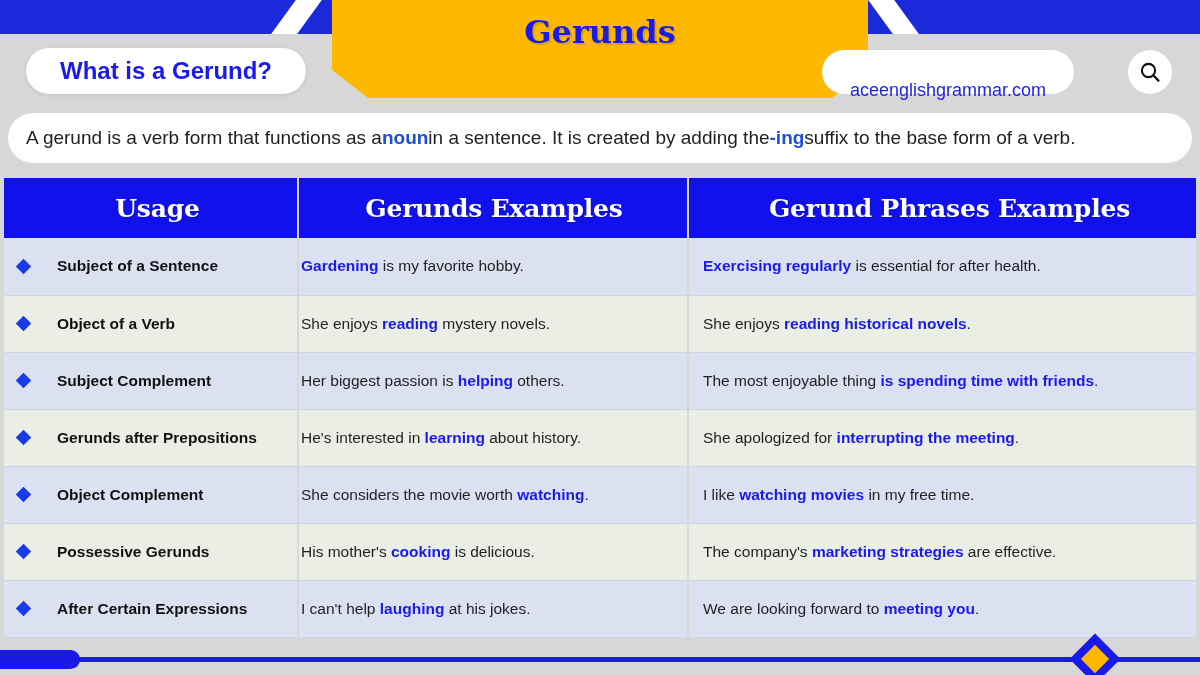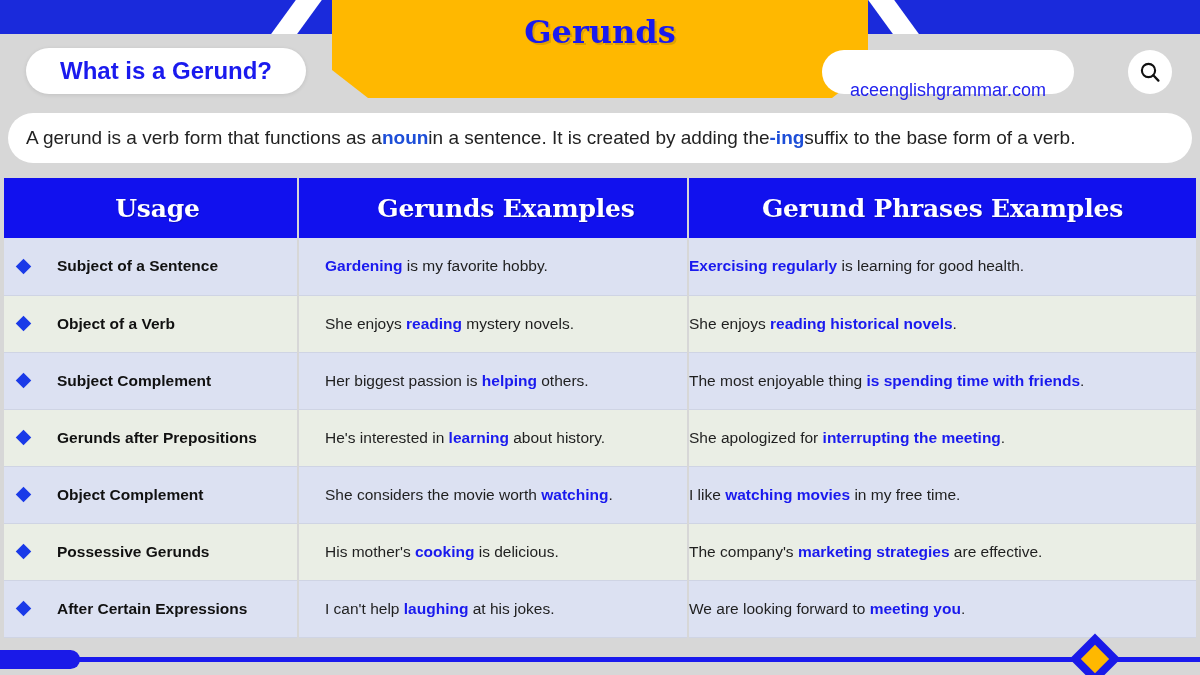--- a/index.html
+++ b/index.html
@@ -99,22 +99,22 @@
     border-right: 2px solid #d7d7d7;
     border-bottom: 1px solid #cfd4e4;
     vertical-align: middle;
     font-size: 15.5px; color: #1f1f1f;
   }
   .table td:last-child { border-right: none; }
   .table tbody tr:nth-child(odd)  { background: #dce1f2; }
   .table tbody tr:nth-child(even) { background: #eaeee5; }
 
   .col-usage { width: 294px; padding-left: 14px; }
-  .col-ger   { width: 390px; padding-left: 26px; }
-  .col-phr   { width: 508px; padding-left: 0; }
+  .col-ger   { width: 390px; padding-left: 2px; }
+  .col-phr   { width: 508px; padding-left: 14px; }
 
   .usage-cell { display: flex; align-items: center; gap: 28px; }
   .diamond {
     width: 11px; height: 11px; background: #1a3ae8;
     transform: rotate(45deg); flex: 0 0 auto;
   }
   .usage-label { font-weight: 700; font-size: 15.5px; color: #111111; }
   .hl { color: #1a1aee; font-weight: 700; }
 
   
@@ -182,21 +182,21 @@
     </thead>
     <tbody id="table-body">
         <tr>
           <td class="col-usage">
             <div class="usage-cell">
               <span class="diamond"></span>
               <span class="usage-label">Subject of a Sentence</span>
             </div>
           </td>
           <td class="col-ger"><span></span><span class="hl">Gardening</span><span> is my favorite hobby.</span></td>
-          <td class="col-phr"><span></span><span class="hl">Exercising regularly</span><span> is learning for good health.</span></td>
+          <td class="col-phr"><span></span><span class="hl">Exercising regularly</span><span> is essential for after health.</span></td>
         </tr>
         <tr>
           <td class="col-usage">
             <div class="usage-cell">
               <span class="diamond"></span>
               <span class="usage-label">Object of a Verb</span>
             </div>
           </td>
           <td class="col-ger"><span>She enjoys </span><span class="hl">reading</span><span> mystery novels.</span></td>
           <td class="col-phr"><span>She enjoys </span><span class="hl">reading historical novels</span><span>.</span></td>

